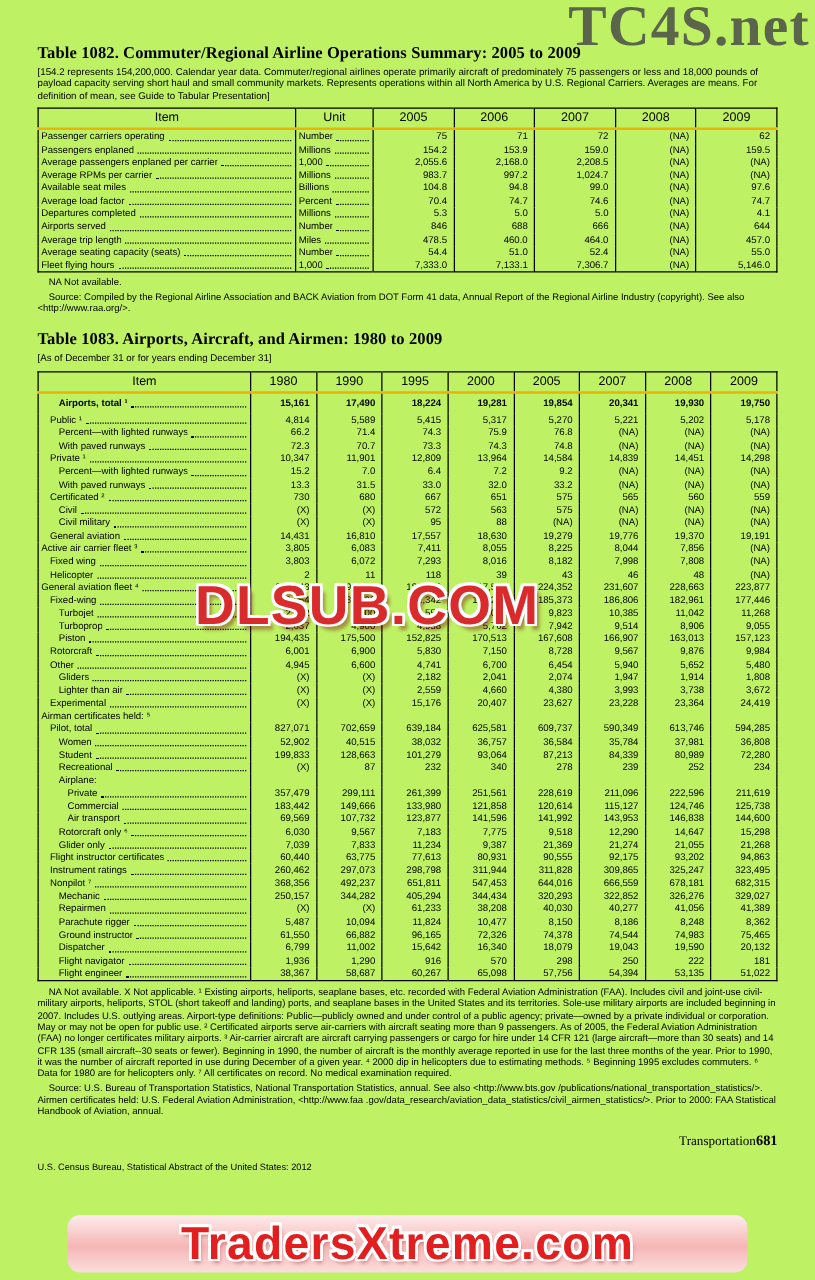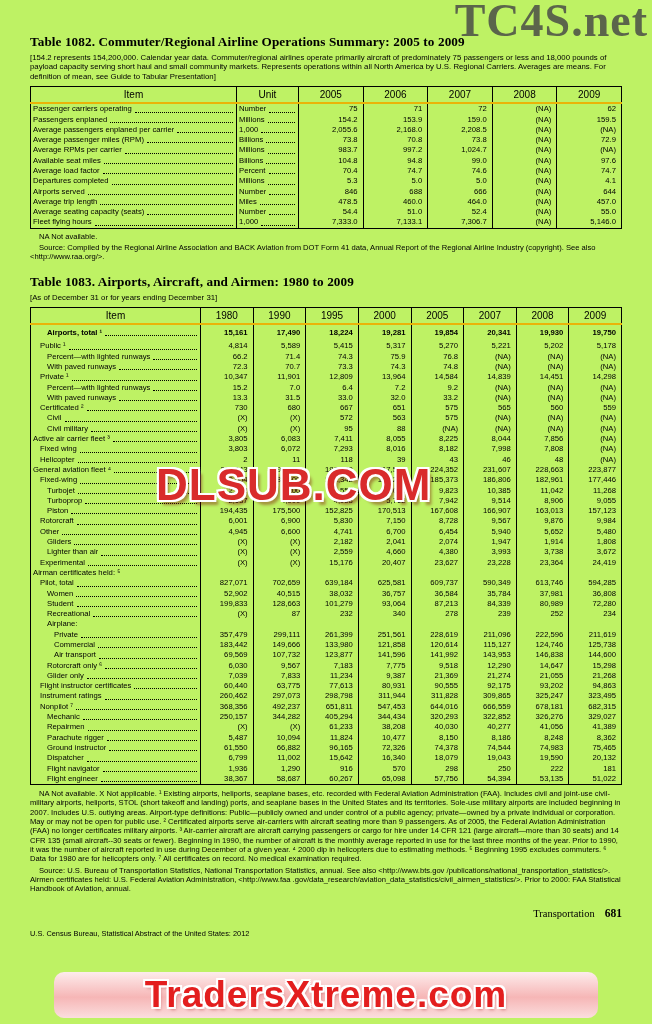--- a/index.html
+++ b/index.html
@@ -36,21 +36,21 @@
   .ind2 .lwrap { padding-left:14px; }
   .ind3 .lwrap { padding-left:21px; }
   .row-bold td { font-weight:bold; padding-top:3px; padding-bottom:3px; }
   .row-bold .lwrap { padding-left:14px; }
 
   .note { font-size:7.6px; line-height:9.3px; margin-top:3px; text-indent:9px; }
   .src { margin-top:2px; }
   .fn { margin-top:4px; }
 
   .pageline {
-    display:flex; justify-content:flex-end; align-items:baseline; gap:10px;
+    display:flex; justify-content:flex-end; align-items:baseline; 
     margin-top:14px; font-family:"Liberation Serif", serif;
   }
   .section-lbl { font-size:10.5px; }
   .pnum { font-size:11.5px; font-weight:bold; }
   .census { font-size:7.4px; margin-top:10px; }
 
   
   .wm-top {
     position:absolute; top:-6px; right:4px; z-index:20;
     font-family:"Liberation Serif", serif; font-weight:bold; font-size:46px;
@@ -160,39 +160,20 @@
             </td>
             <td class="num">2,055.6</td>
             <td class="num">2,168.0</td>
             <td class="num">2,208.5</td>
             <td class="num">(NA)</td>
             <td class="num">(NA)</td>
           </tr>
           <tr>
             <td class="item-cell ind0">
               <div class="lwrap">
-                <span class="lbl">Average passenger miles (RPM)</span>
-                <span class="leader"></span>
-              </div>
-            </td>
-            <td class="item-cell ind0">
-              <div class="lwrap">
-                <span class="lbl">Billions</span>
-                <span class="leader"></span>
-              </div>
-            </td>
-            <td class="num">73.8</td>
-            <td class="num">70.8</td>
-            <td class="num">73.8</td>
-            <td class="num">(NA)</td>
-            <td class="num">72.9</td>
-          </tr>
-          <tr>
-            <td class="item-cell ind0">
-              <div class="lwrap">
                 <span class="lbl">Average RPMs per carrier</span>
                 <span class="leader"></span>
               </div>
             </td>
             <td class="item-cell ind0">
               <div class="lwrap">
                 <span class="lbl">Millions</span>
                 <span class="leader"></span>
               </div>
             </td>
@@ -517,20 +498,36 @@
             <td class="num">(X)</td>
             <td class="num">(X)</td>
             <td class="num">95</td>
             <td class="num">88</td>
             <td class="num">(NA)</td>
             <td class="num">(NA)</td>
             <td class="num">(NA)</td>
             <td class="num">(NA)</td>
           </tr>
           <tr>
+            <td class="item-cell ind1">
+              <div class="lwrap">
+                <span class="lbl">General aviation</span>
+                <span class="leader"></span>
+              </div>
+            </td>
+            <td class="num">14,431</td>
+            <td class="num">16,810</td>
+            <td class="num">17,557</td>
+            <td class="num">18,630</td>
+            <td class="num">19,279</td>
+            <td class="num">19,776</td>
+            <td class="num">19,370</td>
+            <td class="num">19,191</td>
+          </tr>
+          <tr>
             <td class="item-cell ind0">
               <div class="lwrap">
                 <span class="lbl">Active air carrier fleet ³</span>
                 <span class="leader"></span>
               </div>
             </td>
             <td class="num">3,805</td>
             <td class="num">6,083</td>
             <td class="num">7,411</td>
             <td class="num">8,055</td>

